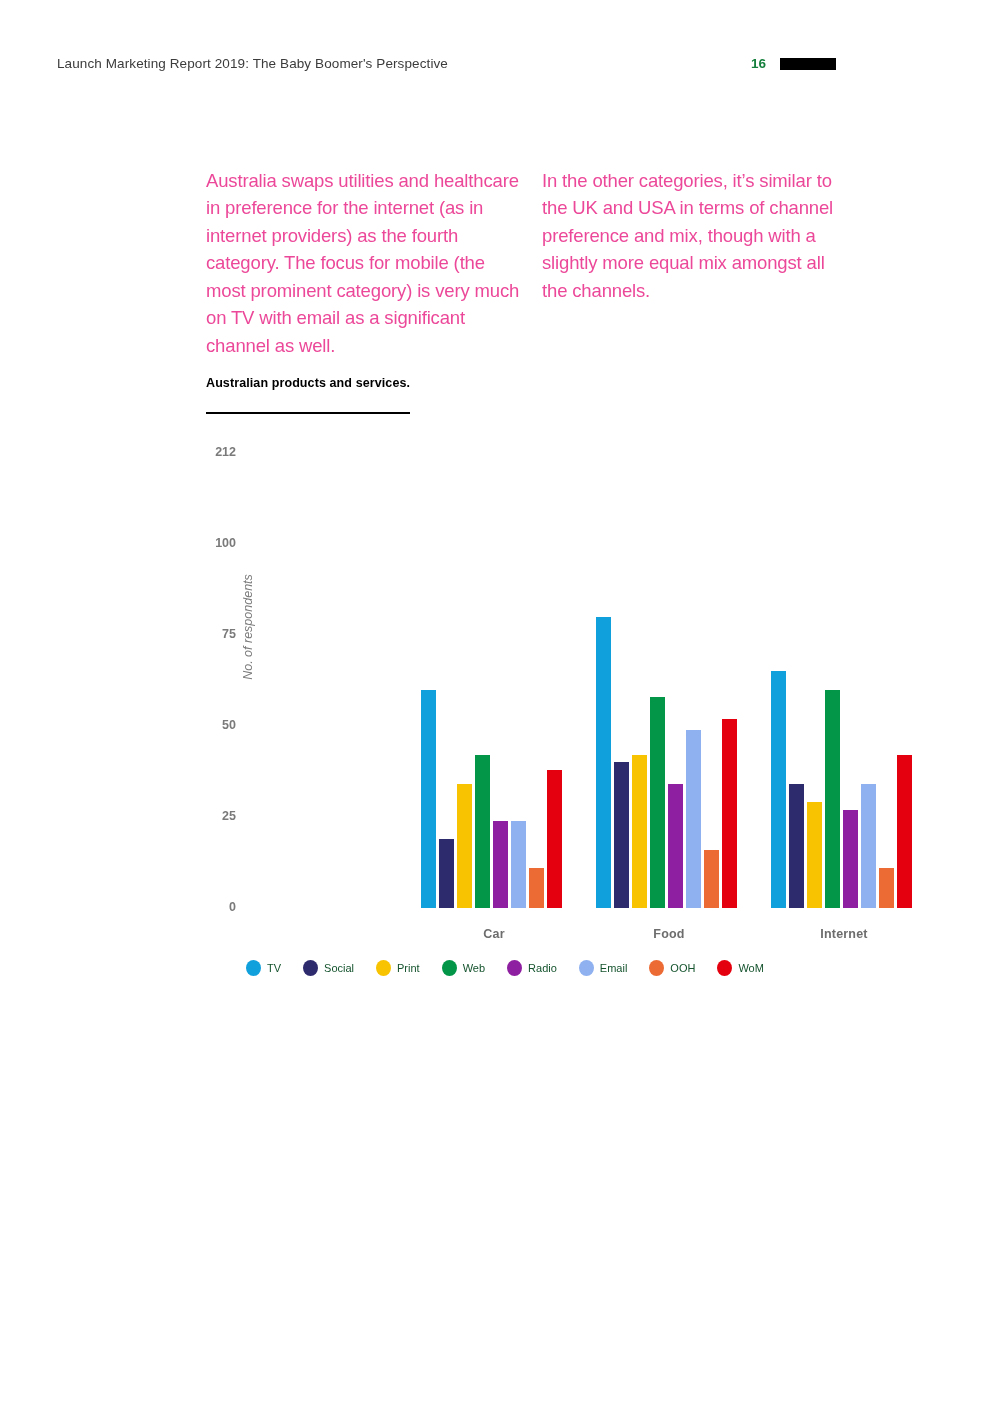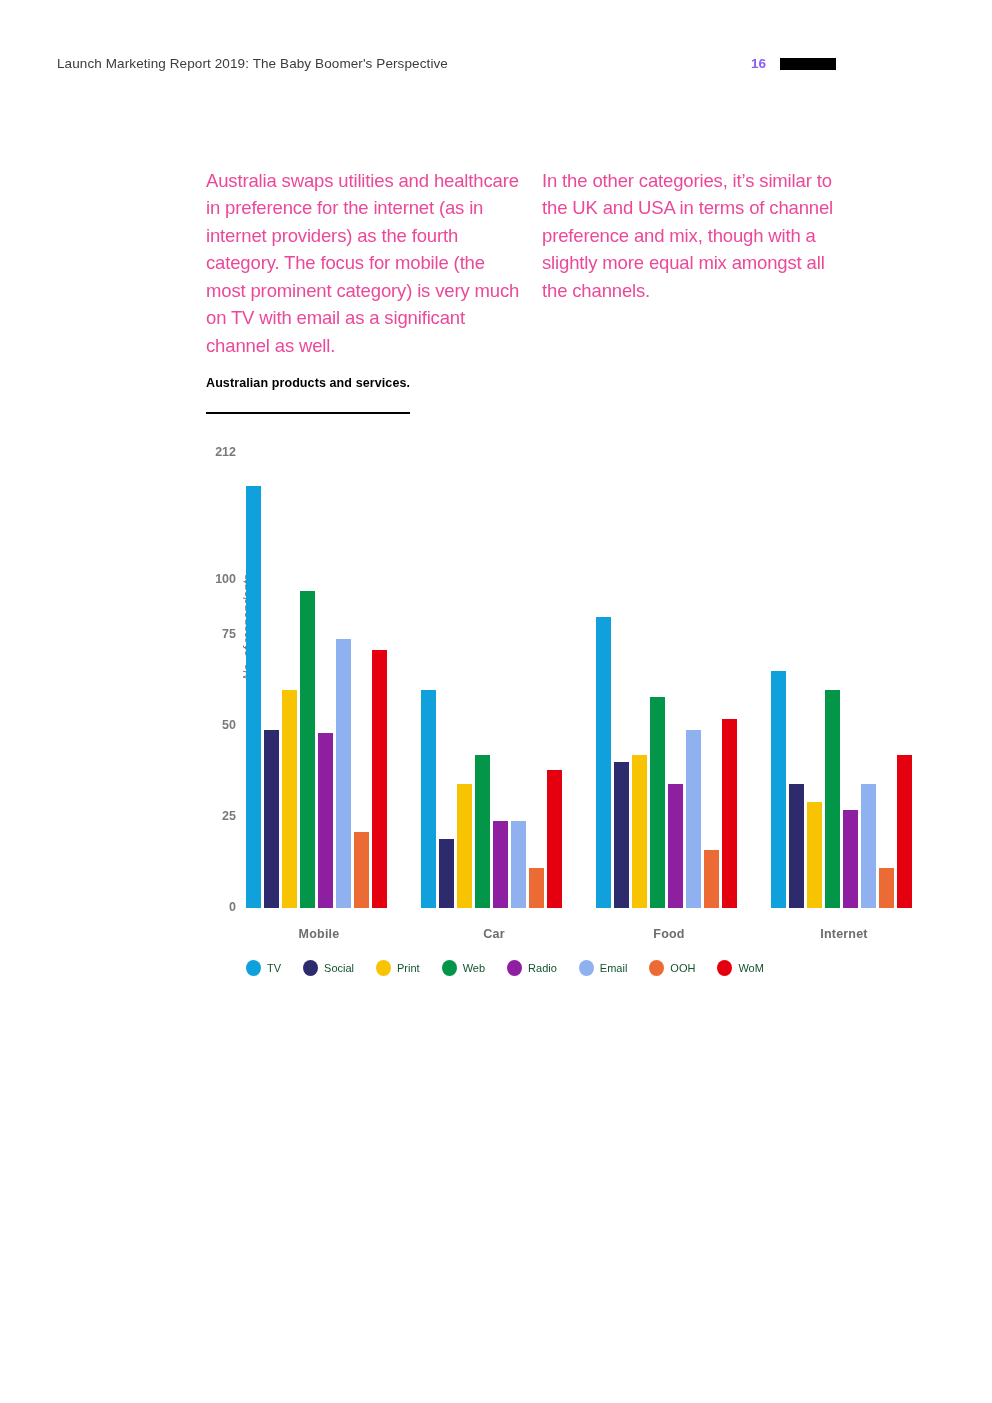--- a/index.html
+++ b/index.html
@@ -34,21 +34,21 @@
     letter-spacing: 0.1px;
     white-space: nowrap;
   }
   .header-pagenum {
     position: absolute;
     right: 70px;
     top: 0;
     font-size: 13.5px;
     line-height: 20px;
     font-weight: bold;
-    color: #8b5cf6;
+    color: #15803d;
   }
   .header-bar {
     position: absolute;
     right: 0;
     top: 4px;
     width: 56px;
     height: 12px;
     background: #000000;
   }
 
@@ -196,37 +196,24 @@
 
 <div class="chart-heading">Australian products and services.</div>
 
 <div class="chart-wrap">
   <div class="y-axis-title">No. of respondents</div>
   <div id="y-ticks">
       <div class="y-tick" style="top: 460px;">0</div>
       <div class="y-tick" style="top: 369px;">25</div>
       <div class="y-tick" style="top: 278px;">50</div>
       <div class="y-tick" style="top: 187px;">75</div>
-      <div class="y-tick" style="top: 96px; margin-top: 36px;">100</div>
+      <div class="y-tick" style="top: 96px;">100</div>
       <div class="y-tick" style="top: 5px;">212</div>
     </div>
   <div class="plot" id="plot">
-      <div class="group" style="left: 0px;">
-        <div class="bars">
-          <div class="bar" style="background: rgb(16, 160, 220); height: 422.24px;"></div>
-          <div class="bar" style="background: rgb(46, 42, 110); height: 178.36px;"></div>
-          <div class="bar" style="background: rgb(248, 195, 0); height: 218.4px;"></div>
-          <div class="bar" style="background: rgb(3, 150, 73); height: 316.68px;"></div>
-          <div class="bar" style="background: rgb(142, 31, 160); height: 174.72px;"></div>
-          <div class="bar" style="background: rgb(143, 177, 240); height: 269.36px;"></div>
-          <div class="bar" style="background: rgb(236, 107, 53); height: 76.44px;"></div>
-          <div class="bar" style="background: rgb(229, 0, 15); height: 258.44px;"></div>
-        </div>
-        <div class="group-label">Mobile</div>
-      </div>
       <div class="group" style="left: 175px;">
         <div class="bars">
           <div class="bar" style="background: rgb(16, 160, 220); height: 218.4px;"></div>
           <div class="bar" style="background: rgb(46, 42, 110); height: 69.16px;"></div>
           <div class="bar" style="background: rgb(248, 195, 0); height: 123.76px;"></div>
           <div class="bar" style="background: rgb(3, 150, 73); height: 152.88px;"></div>
           <div class="bar" style="background: rgb(142, 31, 160); height: 87.36px;"></div>
           <div class="bar" style="background: rgb(143, 177, 240); height: 87.36px;"></div>
           <div class="bar" style="background: rgb(236, 107, 53); height: 40.04px;"></div>
           <div class="bar" style="background: rgb(229, 0, 15); height: 138.32px;"></div>

